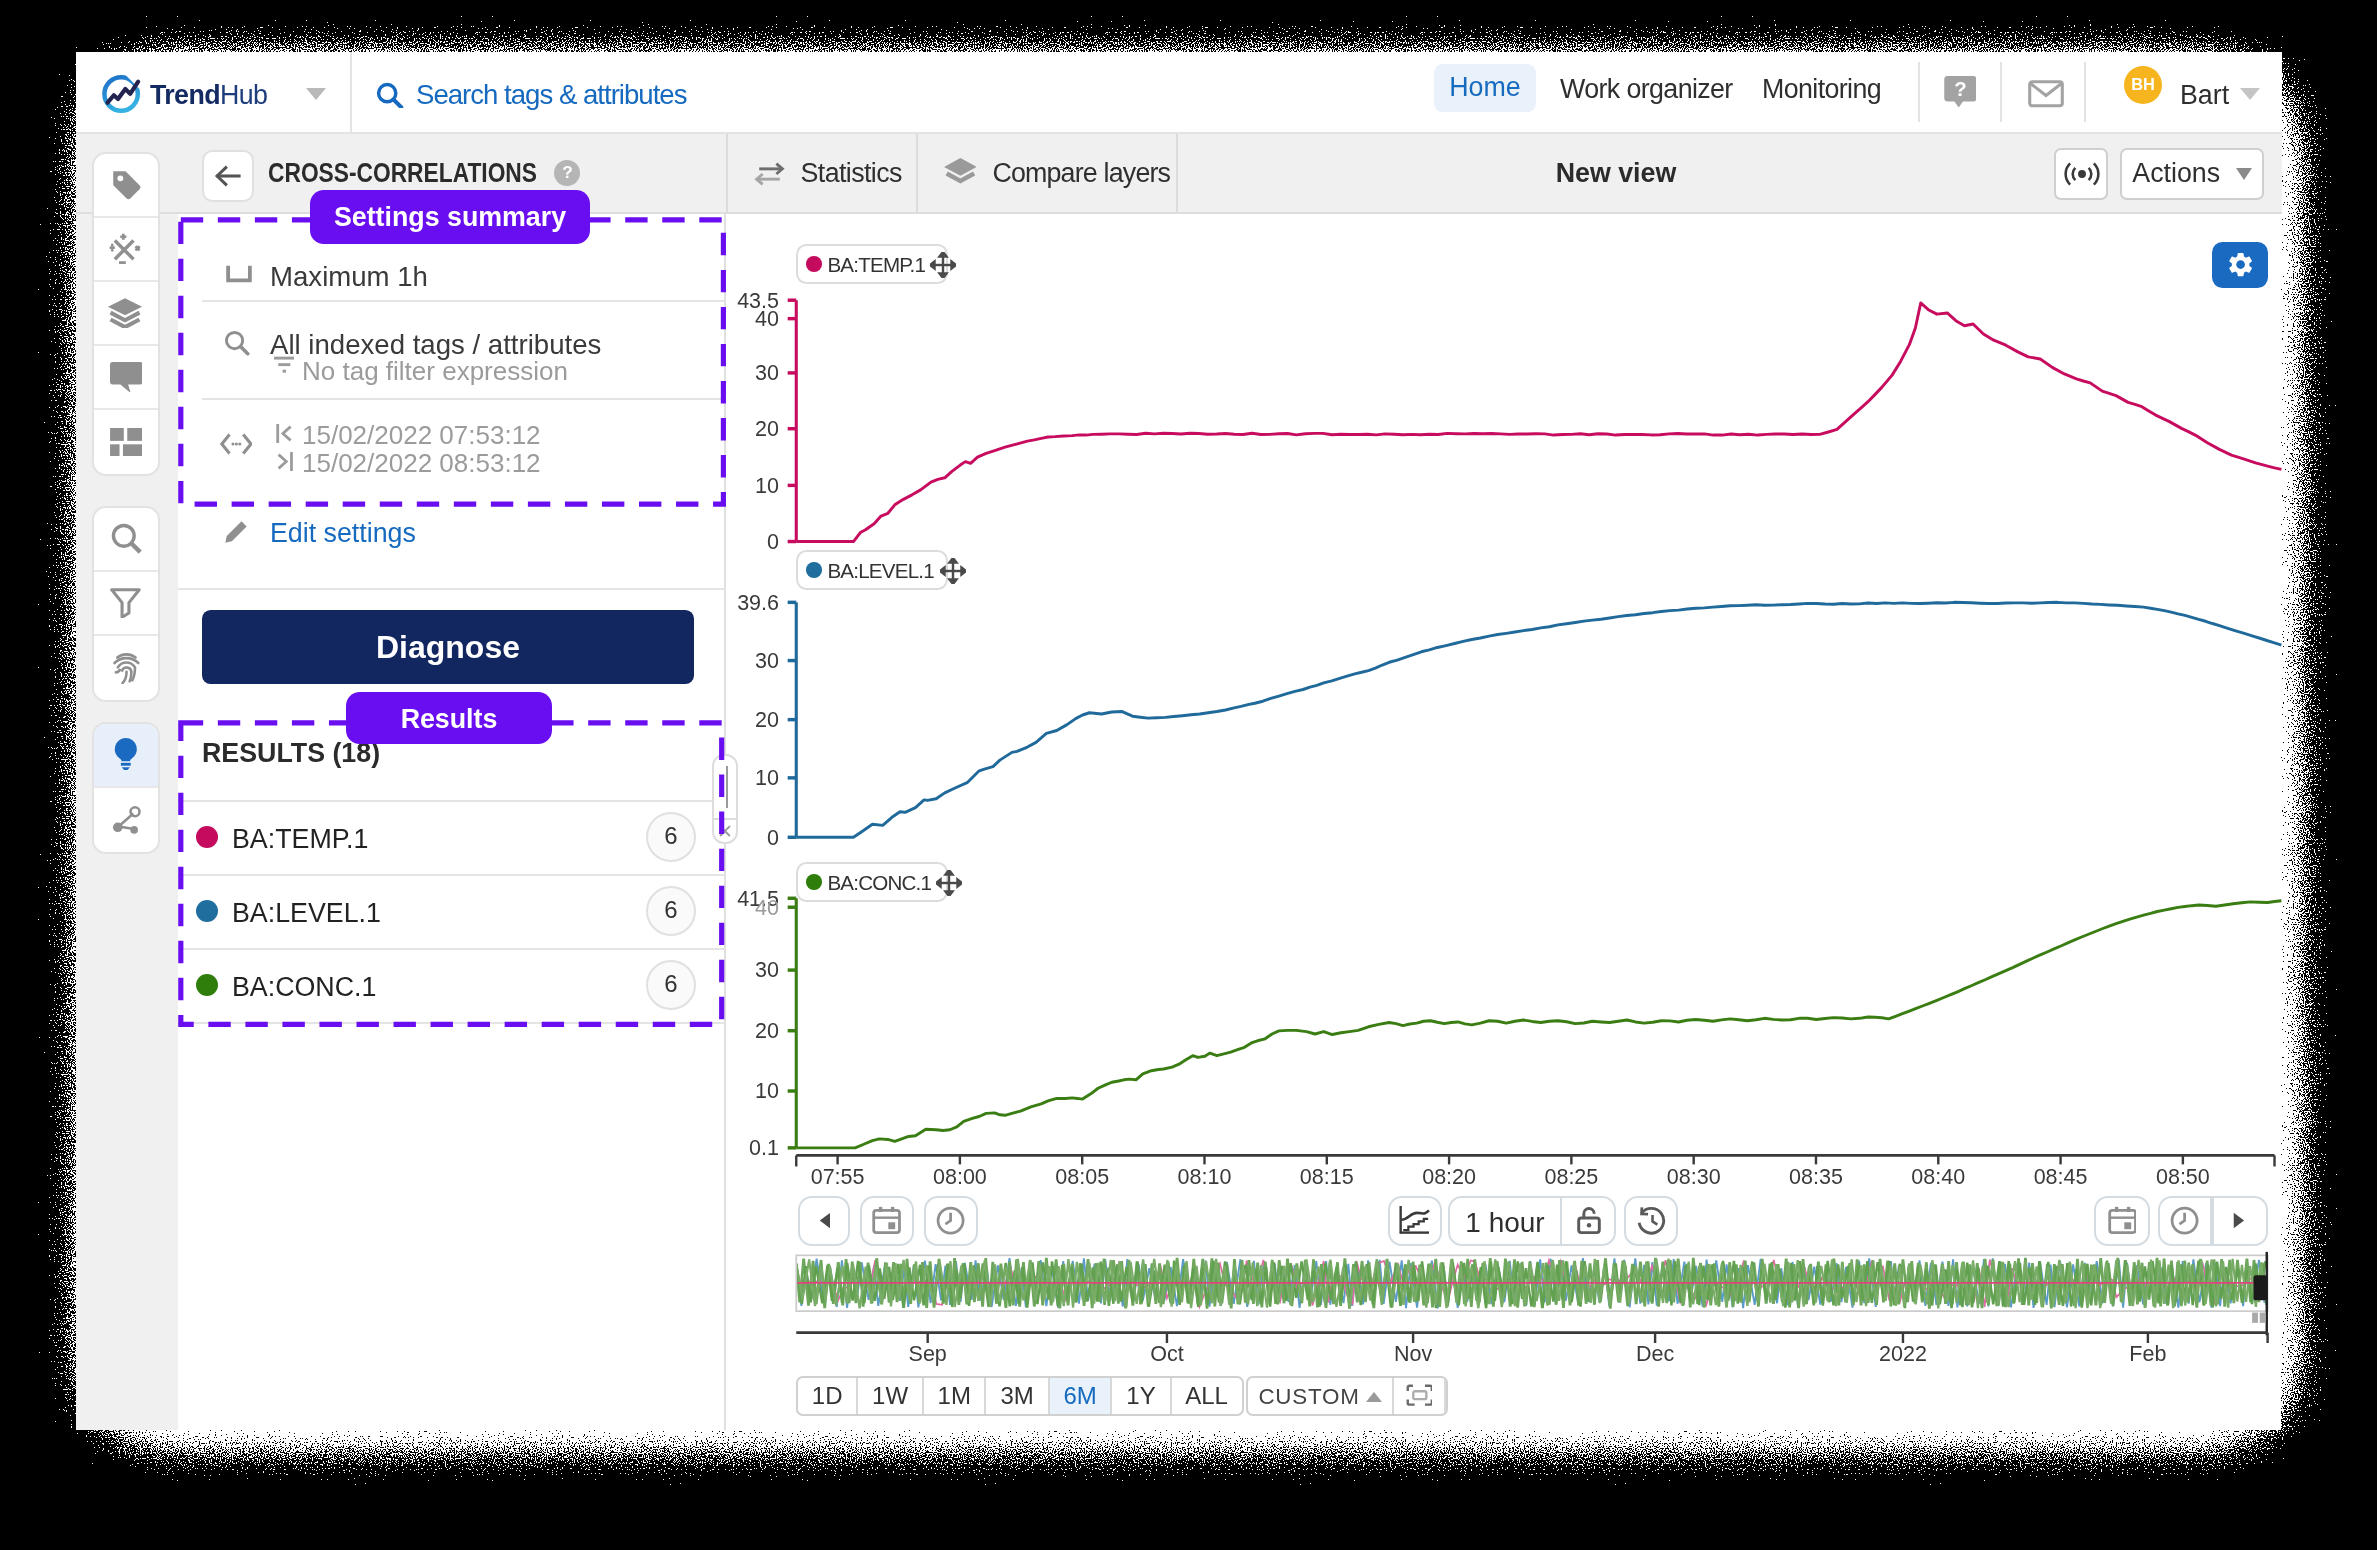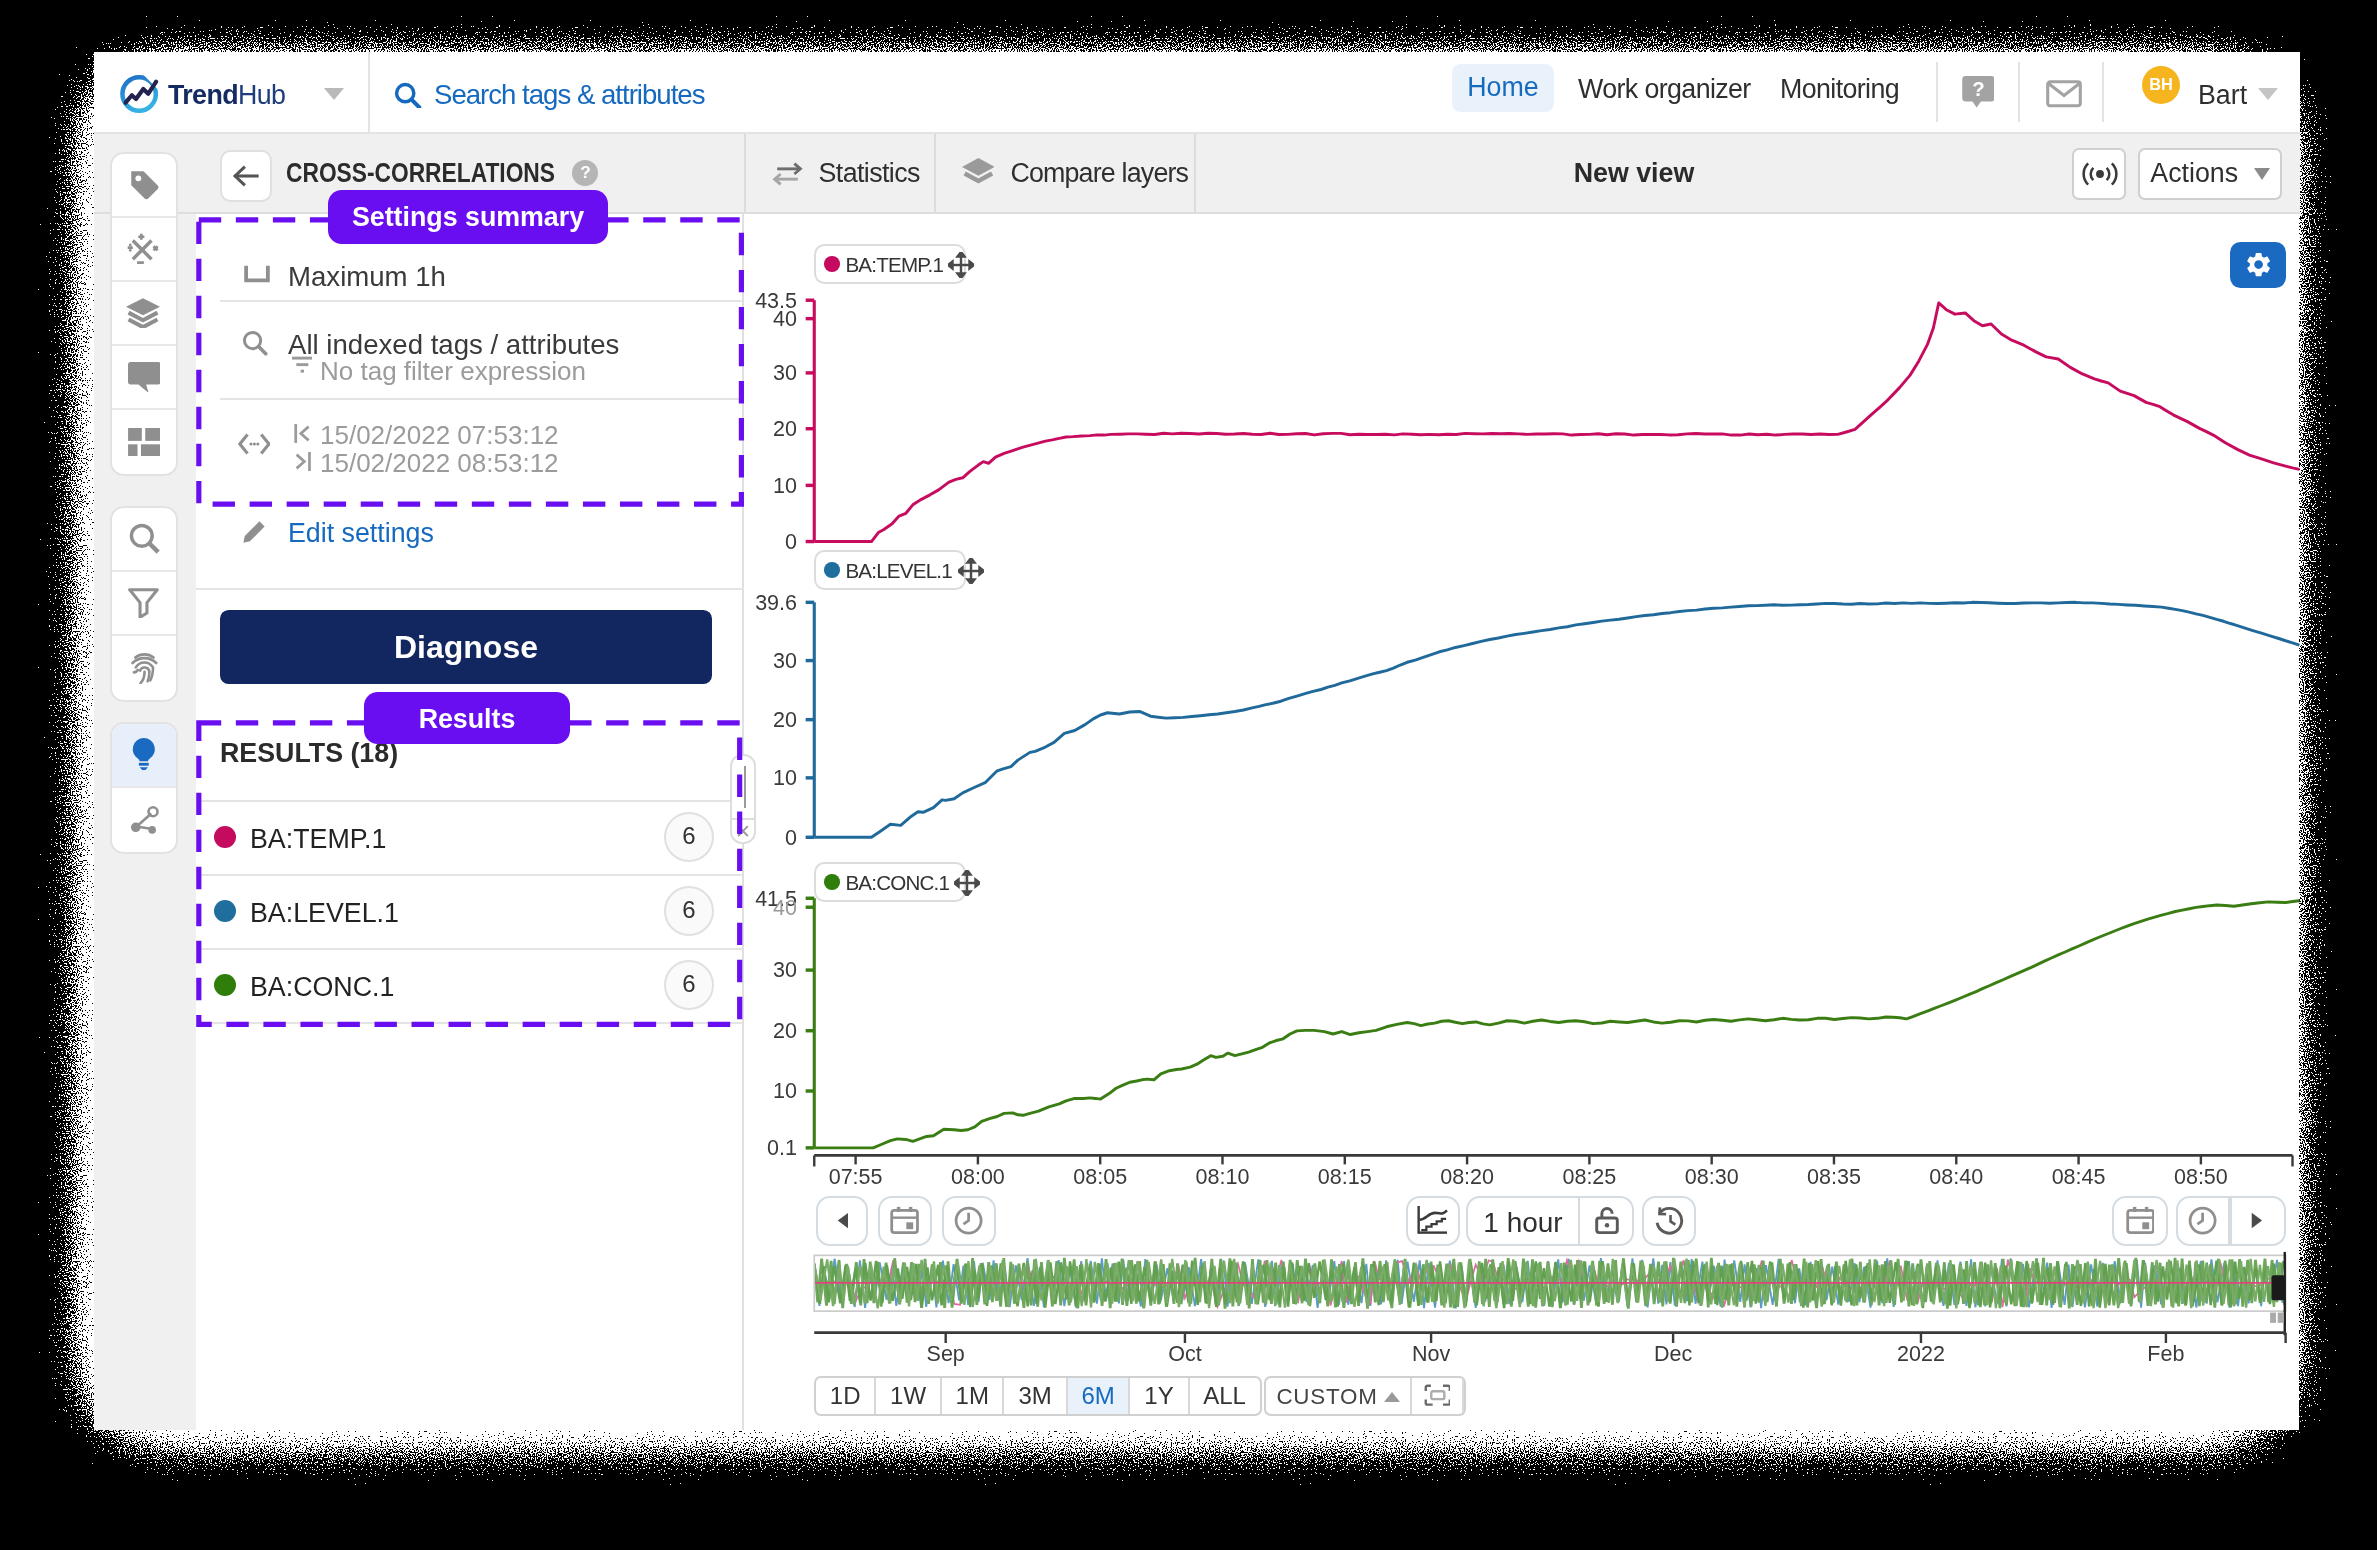--- a/index.html
+++ b/index.html
@@ -1,18 +1,18 @@
 <!DOCTYPE html>
 <html style="font-size:13.8px"><head>
 <meta charset="utf-8">
 <style>
 *{margin:0;padding:0;box-sizing:border-box;}
 html,body{width:2377px;height:1551px;background:#000;overflow:hidden;}
 body{font-family:"Liberation Sans",sans-serif;position:relative;}
-.app{position:absolute;left:94px;top:52px;width:2205px;height:1378px;background:#fff;}
+.app{position:absolute;left:76px;top:52px;width:2205px;height:1378px;background:#fff;}
 .sc{position:absolute;left:0;top:0;width:1103px;height:689px;transform:scale(2);transform-origin:0 0;}
 .abs{position:absolute;}
 
 .hdr{position:absolute;left:0;top:0;width:1103px;height:41px;background:#fff;border-bottom:0.9px solid #e3e3e3;}
 .hdr .vdiv{position:absolute;top:0;bottom:0;width:0.9px;background:#e3e3e3;}
 .logotxt{position:absolute;left:37px;top:13.8px;font-size:13.4px;font-weight:bold;color:#142a63;letter-spacing:-0.3px;}
 .logotxt .hub{font-weight:normal;color:#1d3d7c;}
 .caret{display:inline-block;width:0;height:0;border-left:5.2px solid transparent;border-right:5.2px solid transparent;border-top:6px solid #b9b9b9;}
 .searchtxt{position:absolute;left:170px;top:13.8px;font-size:13.8px;color:#1569bf;letter-spacing:-0.5px;}
 .navitem{position:absolute;top:11.2px;font-size:13.4px;color:#2f2f2f;letter-spacing:-0.3px;}

